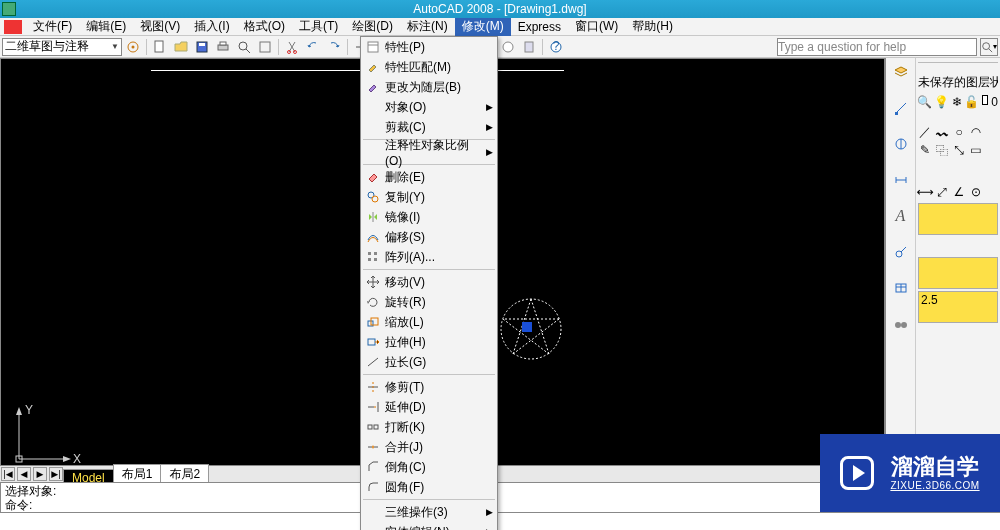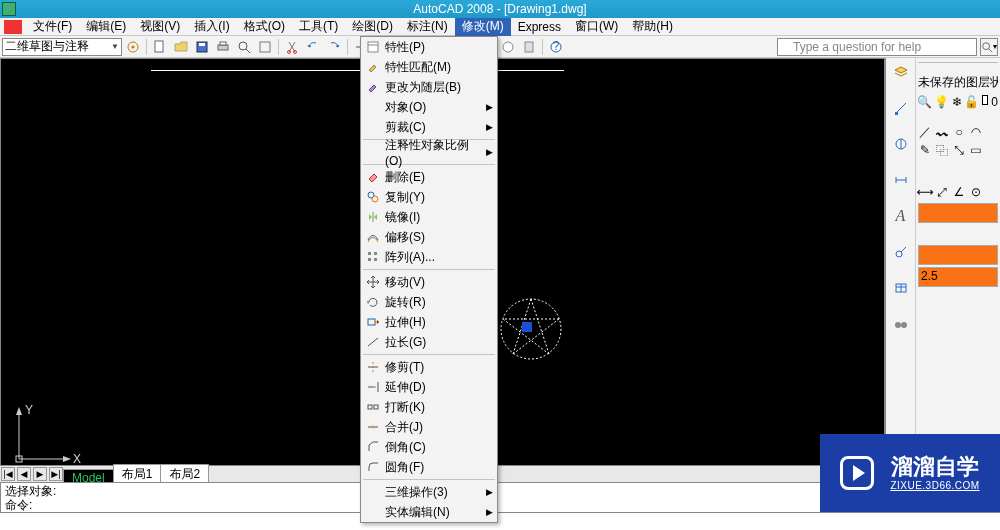--- a/index.html
+++ b/index.html
@@ -11,45 +11,45 @@
 .menubar { height: 18px; background: #f3f3f3; border-bottom: 1px solid #c8c8c8; display: flex; align-items: center; padding-left: 4px; text-align: center; }
 .menubar .mitem { padding: 1px 7px; cursor: default; }
 .menubar .mitem.active { background: #2f63b8; color: #fff; }
 .menubar .logo { width: 18px; height: 14px; background: #e33; margin-right: 4px; }
 
 .toolbar { height: 22px; background: #f3f3f3; border-bottom: 1px solid #c8c8c8; display: flex; align-items: center; padding: 0 2px; gap: 1px; }
 .tb-btn { width: 20px; height: 18px; border: 1px solid transparent; display: flex; align-items: center; justify-content: center; }
 .tb-sep { width: 1px; height: 16px; background: #c4c4c4; margin: 0 2px; }
 .tb-combo { height: 18px; border: 1px solid #888; background: #fff; padding: 0 2px; display: flex; align-items: center; font-size: 11px; min-width: 90px; justify-content: space-between; }
 .tb-combo .arrow { font-size: 8px; color: #444; }
-.help-search { margin-left: auto; width: 200px; height: 18px; border: 1px solid #888; background: #fff; font-family: monospace; font-size: 11px; color: #888; padding: 0 15px; display: flex; align-items: center; }
+.help-search { margin-left: auto; width: 200px; height: 18px; border: 1px solid #888; background: #fff; font-family: monospace; font-size: 11px; color: #888; padding: 0 0; display: flex; align-items: center; }
 .search-lens { width: 18px; height: 18px; border: 1px solid #888; margin-left: 2px; display: flex; align-items: center; justify-content: center; }
 
 .workarea { position: absolute; top: 58px; left: 0; right: 0; bottom: 48px; display: flex; }
 .canvas { flex: 1; background: #000; position: relative; border: 1px solid #888; }
 .canvas .ucs { position: absolute; left: 10px; bottom: 12px; color: #999; font-size: 11px; }
 .canvas .star { position: absolute; left: 495px; top: 235px; width: 70px; height: 70px; }
 .canvas .star circle, .canvas .star line { stroke: #fff; stroke-dasharray: 2 2; fill: none; }
 .canvas .bluebox { position: absolute; left: 521px; top: 263px; width: 10px; height: 10px; background: #1a4fd6; }
 .canvas .whiteline { position: absolute; left: 150px; top: 11px; width: 413px; height: 1px; background: #fff; }
 
 .right-panel { width: 115px; background: #f3f3f3; border-left: 1px solid #888; display: flex; }
 .rp-tabs { width: 30px; display: flex; flex-direction: column; align-items: center; padding-top: 4px; gap: 16px; border-right: 1px solid #ccc; }
 .rp-tab { width: 24px; height: 20px; display: flex; align-items: center; justify-content: center; color: #2b6cc4; }
 .rp-tab.letter { font-style: italic; font-family: Georgia, serif; font-size: 16px; color: #555; }
 .rp-body { flex: 1; padding: 4px 2px; font-size: 11px; overflow: hidden; }
-.rp-body .field { border: 1px solid #aaa; background: #f97316; height: 20px; margin: 2px 0; padding: 1px 2px; line-height: 14px; white-space: nowrap; overflow: hidden; }
+.rp-body .field { border: 1px solid #aaa; background: #fde047; height: 32px; margin: 2px 0; padding: 1px 2px; line-height: 14px; white-space: nowrap; overflow: hidden; }
 .rp-body .label-row { margin: 6px 0 2px; white-space: nowrap; overflow: hidden; }
 .rp-body .icon-row { display: flex; gap: 3px; margin: 4px 0; }
 .rp-body .mini { width: 14px; height: 14px; display: inline-flex; align-items: center; justify-content: center; }
 
 .tabbar { height: 17px; background: #e8e8e8; border-top: 1px solid #888; display: flex; align-items: center; font-size: 11px; }
 .tabbar .navbtn { width: 14px; height: 14px; border: 1px solid #999; margin: 0 1px; text-align: center; line-height: 12px; font-size: 9px; }
 .tabbar .tab { padding: 1px 8px; border: 1px solid #999; background: #fff; margin-left: -1px; }
-.tabbar .tab.active { background: #000; color: #22c55e; margin-top: 8px; }
+.tabbar .tab.active { background: #000; color: #fde047; margin-top: 8px; }
 
 .cmdarea { position: absolute; left: 0; right: 0; bottom: 0; height: 48px; }
 .cmdtop { height: 31px; border: 1px solid #888; background: #fff; padding: 1px 4px; font-size: 12px; line-height: 14px; display:flex; flex-direction:column; justify-content:flex-start;}
 
 .dropdown { position: absolute; left: 360px; top: 36px; width: 138px; background: #f3f3f3; border: 1px solid #8a8a8a; box-shadow: 2px 2px 4px rgba(0,0,0,.3); z-index: 100; }
 .dd-item { height: 20px; display: flex; align-items: center; padding: 0 4px 0 2px; cursor: default; }
 .dd-item .ic { width: 20px; height: 16px; display: flex; align-items: center; justify-content: center; font-size: 11px; }
 .dd-item .lbl { flex: 1; padding-left: 2px; }
 .dd-item .arw { font-size: 9px; }
 .dd-sep { height: 1px; background: #c4c4c4; margin: 2px 2px; }
@@ -453,20 +453,29 @@
         <svg class="ico" viewBox="0 0 14 14">
           <path d="M3 7a4 4 0 1 1 1 3" fill="none" stroke="#555"></path>
           <path d="M3 7l-2-1 1 3z" fill="#555"></path>
         </svg>
       </span>
       <span class="lbl">旋转(R)</span>
     </div>
     <div class="dd-item">
       <span class="ic">
         <svg class="ico" viewBox="0 0 14 14">
+          <rect x="2" y="6" width="5" height="5" fill="none" stroke="#26a"></rect>
+          <rect x="5" y="3" width="7" height="7" fill="none" stroke="#d70"></rect>
+        </svg>
+      </span>
+      <span class="lbl">缩放(L)</span>
+    </div>
+    <div class="dd-item">
+      <span class="ic">
+        <svg class="ico" viewBox="0 0 14 14">
           <rect x="2" y="4" width="7" height="6" fill="none" stroke="#26a"></rect>
           <path d="M9 7h4m-2-2 2 2-2 2" stroke="#d70"></path>
         </svg>
       </span>
       <span class="lbl">拉伸(H)</span>
     </div>
     <div class="dd-item">
       <span class="ic">
         <svg class="ico" viewBox="0 0 14 14">
           <line x1="2" y1="11" x2="12" y2="3" stroke="#555"></line>

